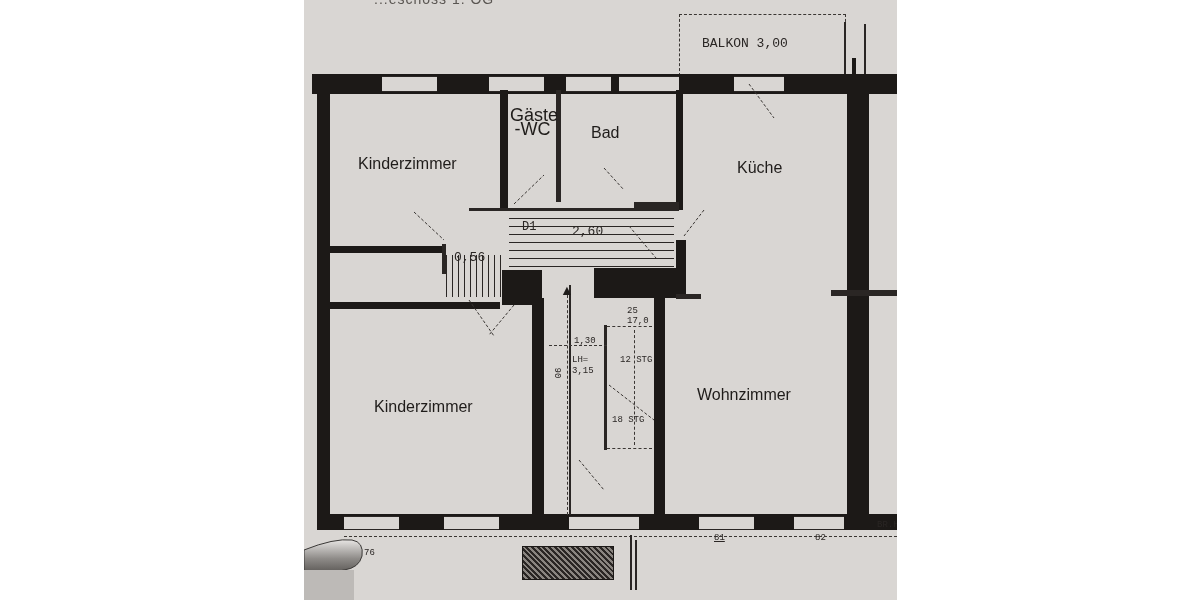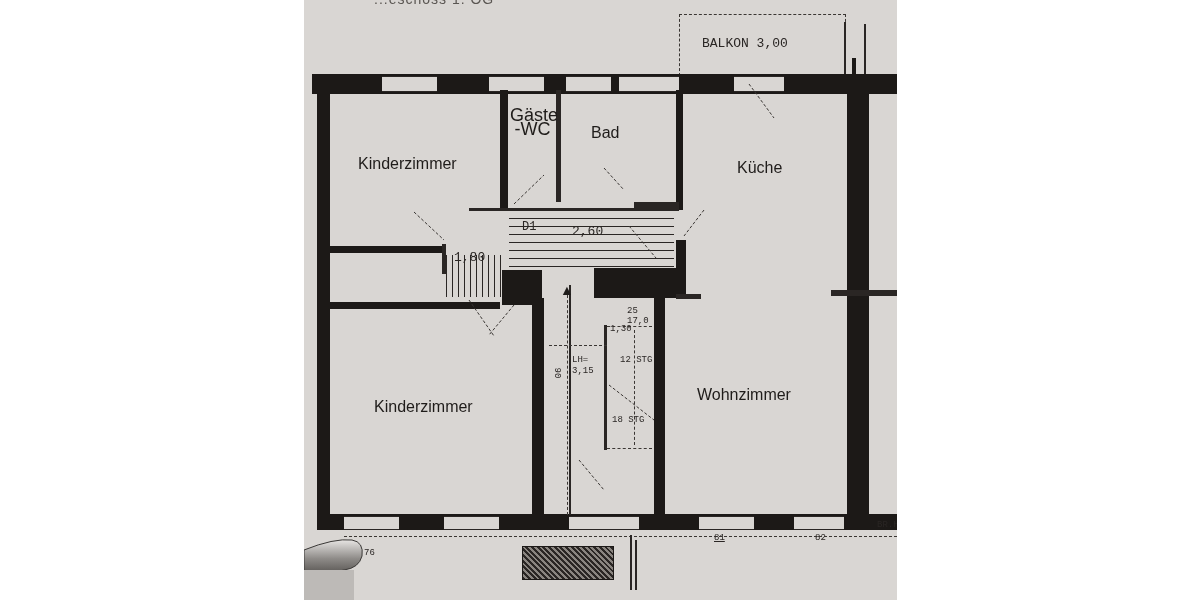--- a/index.html
+++ b/index.html
@@ -103,22 +103,22 @@
     <div>Gäste</div>
     <div>-WC</div>
   </div>
   <div class="label room-l" style="left:287px;top:124px;">Bad</div>
   <div class="label room-l" style="left:433px;top:146px;margin-top:13px;">Küche</div>
   <div class="label room-l" style="left:70px;top:398px;">Kinderzimmer</div>
   <div class="label room-l" style="left:393px;top:386px;">Wohnzimmer</div>
 
   <div class="label dim" style="left:218px;top:220px;font-size:12px;text-align:right;">D1</div>
   <div class="label dim" style="left:268px;top:224px;font-size:13px;">2,60</div>
-  <div class="label dim" style="left:150px;top:250px;font-size:13px;">1,80</div>
-  <div class="label dim" style="left:270px;top:324px;margin-left:36px;">1,30</div>
+  <div class="label dim" style="left:150px;top:250px;font-size:13px;">0,56</div>
+  <div class="label dim" style="left:270px;top:336px;">1,30</div>
   <div class="label dim" style="left:268px;top:355px;width:32px;white-space:normal;line-height:11px;">LH= 3,15</div>
   <div class="label dim" style="left:248px;top:368px;transform:rotate(90deg);">90</div>
   <div class="label dim" style="left:323px;top:306px;">25</div>
   <div class="label dim" style="left:323px;top:316px;">17,0</div>
   <div class="label dim" style="left:316px;top:355px;">12 STG</div>
   <div class="label dim" style="left:308px;top:415px;">18 STG</div>
 
   <div class="dash" style="left:40px;top:536px;width:553px;"></div>
   <div class="label dim" style="left:60px;top:548px;">76</div>
   <div class="label dim" style="left:410px;top:533px;text-decoration:underline;">81</div>

